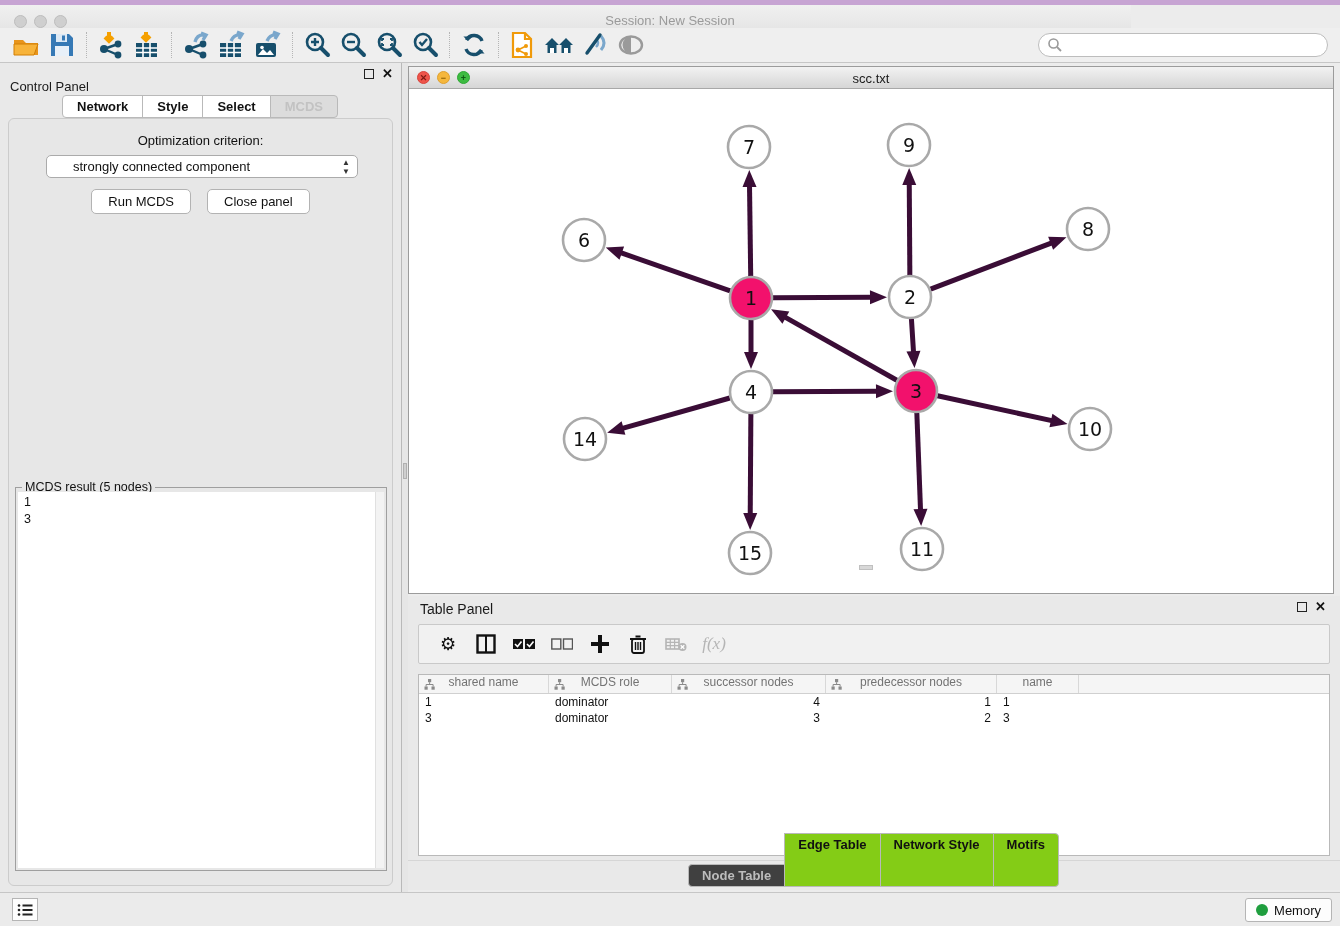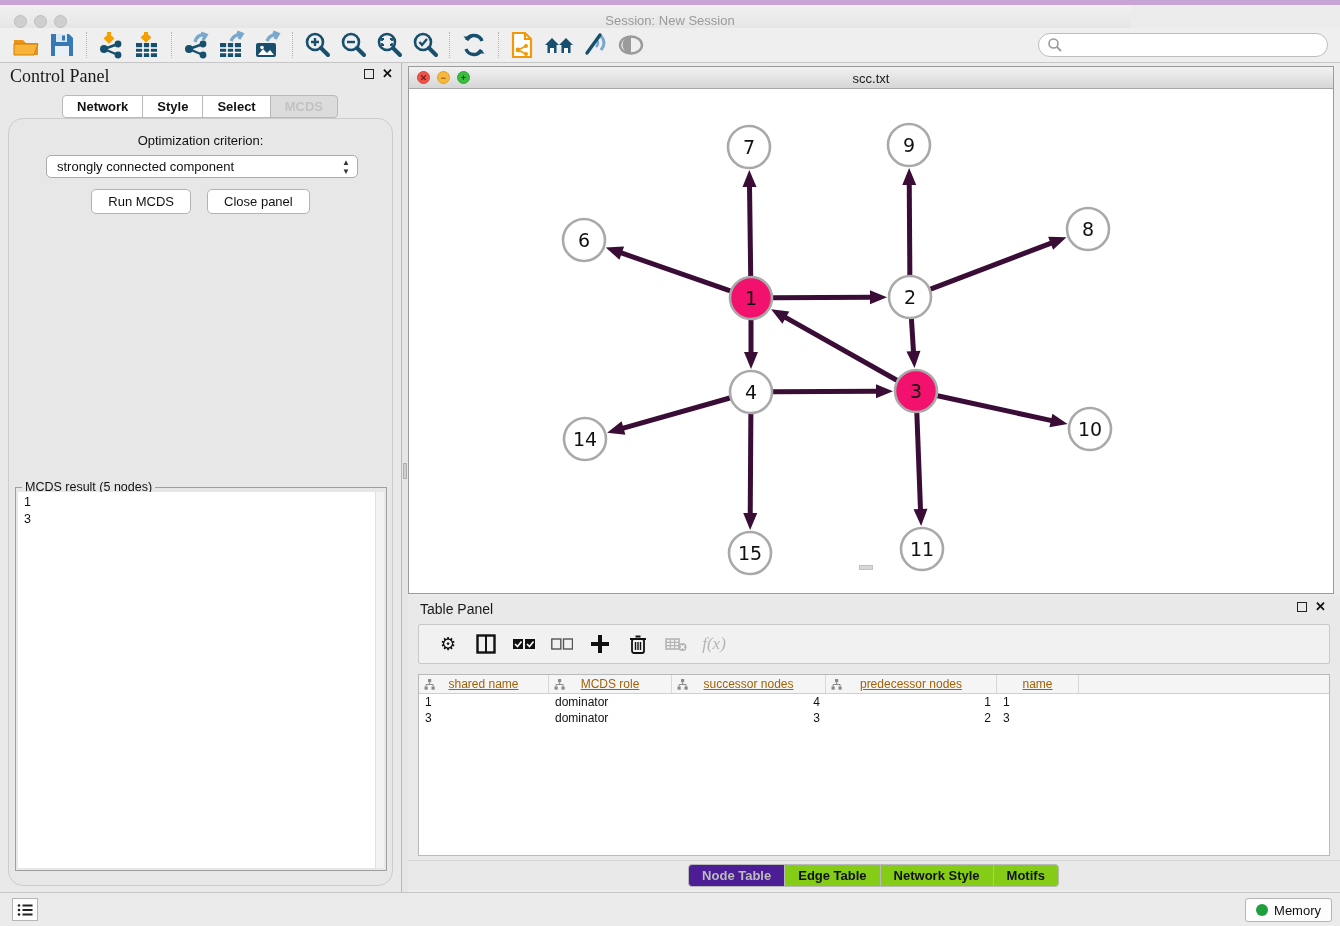--- a/index.html
+++ b/index.html
@@ -14,32 +14,32 @@
   #app-title { left:0; top:8px; width:1340px; text-align:center; font-size:13px; color:#9a9a9a; }
   #toolbar { left:0; top:28px; width:1340px; height:35px; background:#efefef; border-bottom:1px solid #c6c6c6; display:flex; align-items:center; padding-left:8px; }
   .tb-btn { width:36px; height:32px; display:flex; align-items:center; justify-content:center; }
   .tb-sep { width:1px; height:26px; border-left:1px dotted #b5b5b5; margin:0 6px; }
   #search-box { right:12px; top:33px; width:290px; height:24px; background:#fff; border:1px solid #bdbdbd; border-radius:12px; display:flex; align-items:center; padding-left:8px; position:absolute; }
   #search-input { border:none; outline:none; flex:1; font-size:12px; background:transparent; height:20px; }
 
   
   #control-panel { left:0; top:63px; width:402px; height:829px; background:#e9e9e9; border-right:1px solid #b9b9b9; }
   #cp-header { left:0; top:0; width:100%; height:26px; }
-  #cp-title { left:10px; top:3px; font-size:18px; color:#1a1a1a;font-family:Liberation Serif, serif; }
+  #cp-title { left:10px; top:16px; font-size:13px; color:#1a1a1a; }
   .panel-icons { position:absolute; right:8px; top:5px; display:flex; gap:8px; align-items:center; }
   .float-icon { width:10px; height:10px; border:1.6px solid #222; display:inline-block; }
   .close-icon { font-size:13px; font-weight:bold; color:#111; line-height:12px; }
   #cp-tabs { left:0; top:32px; width:100%; display:flex; justify-content:center; }
   .cp-tab { border:1px solid #b9b9b9; background:#fff; font-size:13px; font-weight:700; color:#111; padding:3px 14px; margin-left:-1px; }
   .cp-tab:first-child { border-radius:4px 0 0 4px; }
   .cp-tab:last-child { border-radius:0 4px 4px 0; }
   .cp-tab.selected { background:#dcdcdc; color:#c2c2c2; }
-  #mcds-panel { left:8px; top:55px; right:8px; bottom:6px; border:1px solid #cccccc; border-radius:15px; background:#e7e7e7; }
+  #mcds-panel { left:8px; top:55px; right:8px; bottom:6px; border:1px solid #cccccc; border-radius:6px; background:#e7e7e7; }
   #opt-label { left:0; top:14px; width:100%; text-align:center; font-size:13px; color:#111; }
-  #criterion-select { left:37px; top:36px; width:312px; height:23px; background:#fff; border:1px solid #ababab; border-radius:5px; display:flex; align-items:center; font-size:13px; padding-left:10px; color:#111; }
+  #criterion-select { left:37px; top:36px; width:312px; height:23px; background:#fff; border:1px solid #ababab; border-radius:5px; display:flex; align-items:center; font-size:13px; padding-left:26px; color:#111; }
   #criterion-stepper { position:absolute; right:7px; top:2px; font-size:8px; color:#333; line-height:9px; text-align:center; }
   #cp-buttons { left:0; top:70px; width:100%; display:flex; justify-content:center; gap:16px; }
   .cp-btn { background:#fff; border:1px solid #b3b3b3; border-radius:5px; font-size:13px; padding:4px 16px; color:#111; }
   #result-group { left:6px; top:368px; width:372px; height:384px; border:1px solid #9f9f9f; background:transparent; }
   #result-legend { position:absolute; left:6px; top:-8px; background:#e7e7e7; padding:0 3px; font-size:12.5px; color:#111; }
   #result-box { position:absolute; left:2px; top:4px; right:2px; bottom:2px; background:#fff; }
   #result-lines { position:absolute; left:6px; top:2px; font-size:12.5px; color:#111; line-height:17px; white-space:pre; }
   #result-scroll { position:absolute; right:0; top:0; width:9px; bottom:0; background:#f3f3f3; border-left:1px solid #e0e0e0; }
   #cp-splitter { left:402px; top:63px; width:6px; height:829px; background:#e6e6e6; }
   #cp-splitter-handle { left:403px; top:463px; width:4px; height:16px; background:#cfcfcf; border:1px solid #b0b0b0; }
@@ -58,29 +58,29 @@
 
   
   #table-panel { left:408px; top:596px; width:932px; height:294px; background:#e9e9e9; }
   #tp-title { left:12px; top:5px; font-size:14px; color:#1a1a1a; }
   #tp-toolbar { left:10px; top:28px; right:10px; height:40px; background:#f1f1f1; border:1px solid #c9c9c9; border-radius:2px; display:flex; align-items:center; gap:4px; padding-left:12px; }
   .tp-btn { width:34px; height:32px; display:flex; align-items:center; justify-content:center; font-size:18px; color:#111; }
   .tp-btn.disabled { color:#b5b5b5; }
   #fx-label { font-family:"Liberation Serif", serif; font-style:italic; font-size:17px; color:#b5b5b5; }
   #tp-table { left:10px; top:78px; right:10px; height:182px; background:#fff; border:1px solid #b9b9b9; overflow:hidden; }
   #tp-thead { display:flex; height:19px; background:#f5f5f5; border-bottom:1px solid #d0d0d0; }
-  .th { position:relative; border-right:1px solid #d8d8d8; font-size:12px; color:#a16207; display:flex; align-items:center; justify-content:center;text-decoration:underline; }
+  .th { position:relative; border-right:1px solid #d8d8d8; font-size:12px; color:#737373; display:flex; justify-content:center; }
   .th .hicon { position:absolute; left:5px; top:4px; }
   .tr { display:flex; height:16px; }
   .td { font-size:12px; color:#111; padding:0 6px; line-height:16px; overflow:hidden; }
   #tp-tabs { left:0; bottom:3px; width:100%; display:flex; justify-content:center; position:absolute; }
   .tp-tab { border:1px solid #b9b9b9; background:#84cc16; font-size:13px; font-weight:700; color:#111; padding:3px 13px; margin-left:-1px; }
   .tp-tab:first-child { border-radius:4px 0 0 4px; }
   .tp-tab:last-child { border-radius:0 4px 4px 0; }
-  .tp-tab.selected { background:#4c1d95; color:#bcbcbc; }
+  .tp-tab.selected { background:#404040; color:#bcbcbc;margin-top:31px; }
   #tp-footer { position:absolute; left:0; bottom:0; width:100%; height:30px; background:#e9e9e9; border-top:1px solid #d6d6d6; }
 
   
   #statusbar { left:0; top:892px; width:1340px; height:34px; background:#ebebeb; border-top:1px solid #c6c6c6; }
   #list-btn { left:12px; top:5px; width:26px; height:23px; background:#fdfdfd; border:1px solid #b5b5b5; display:flex; align-items:center; justify-content:center; position:absolute; }
   #memory-btn { right:8px; top:5px; height:24px; background:#fdfdfd; border:1px solid #b5b5b5; border-radius:3px; display:flex; align-items:center; gap:6px; padding:0 10px; position:absolute; font-size:13px; color:#111; }
   #memory-dot { width:12px; height:12px; border-radius:50%; background:#1f9e3e; }
 </style>
 </head>
 <body>

